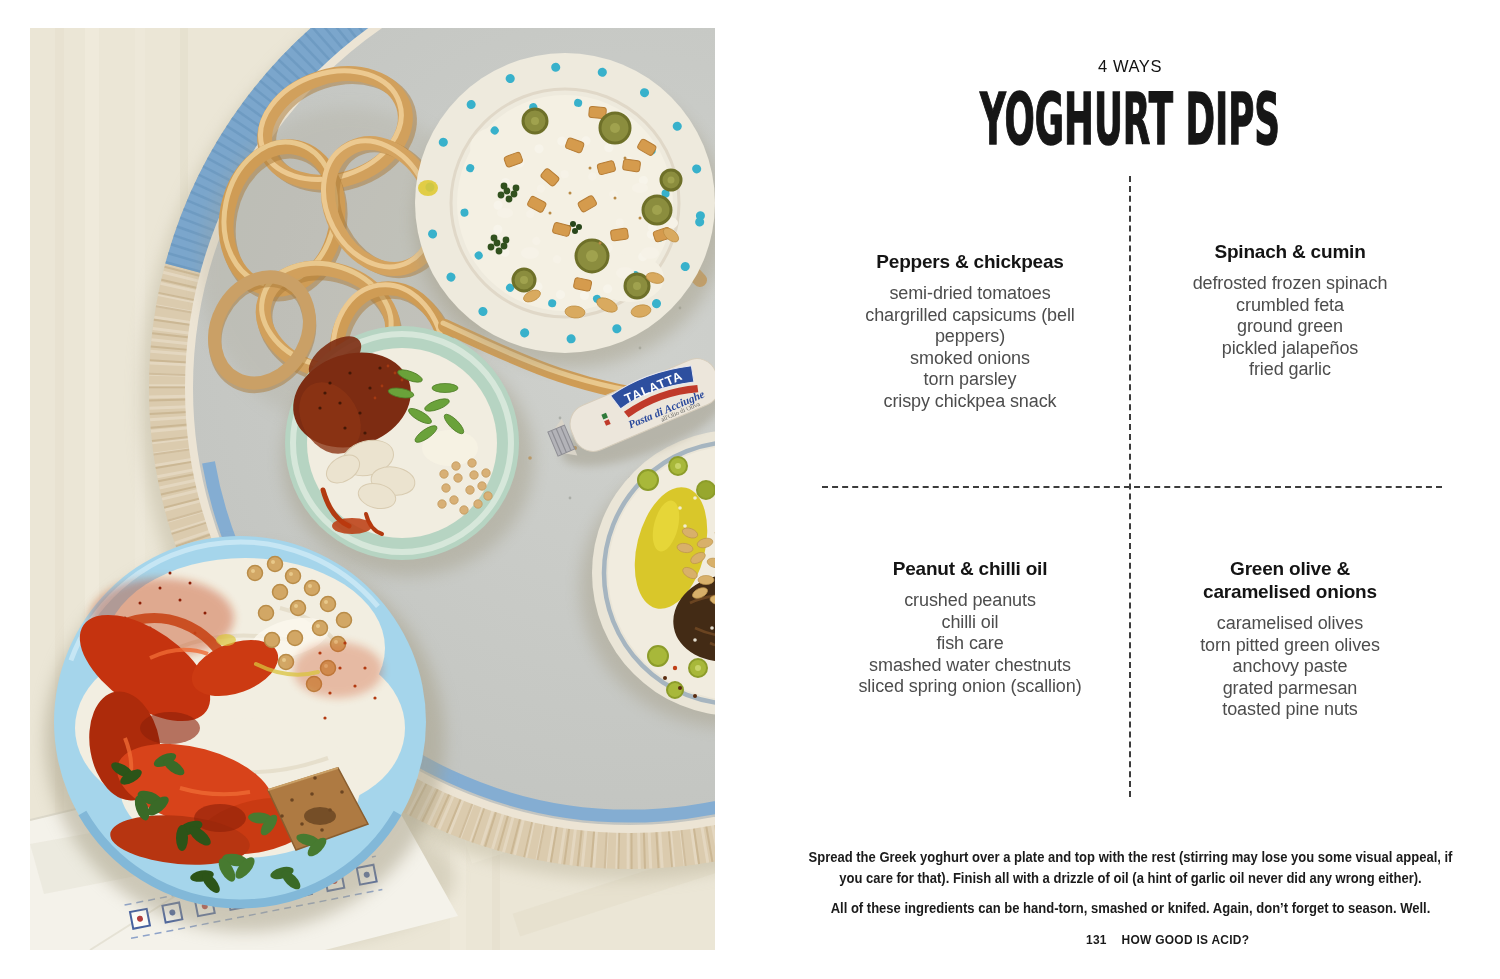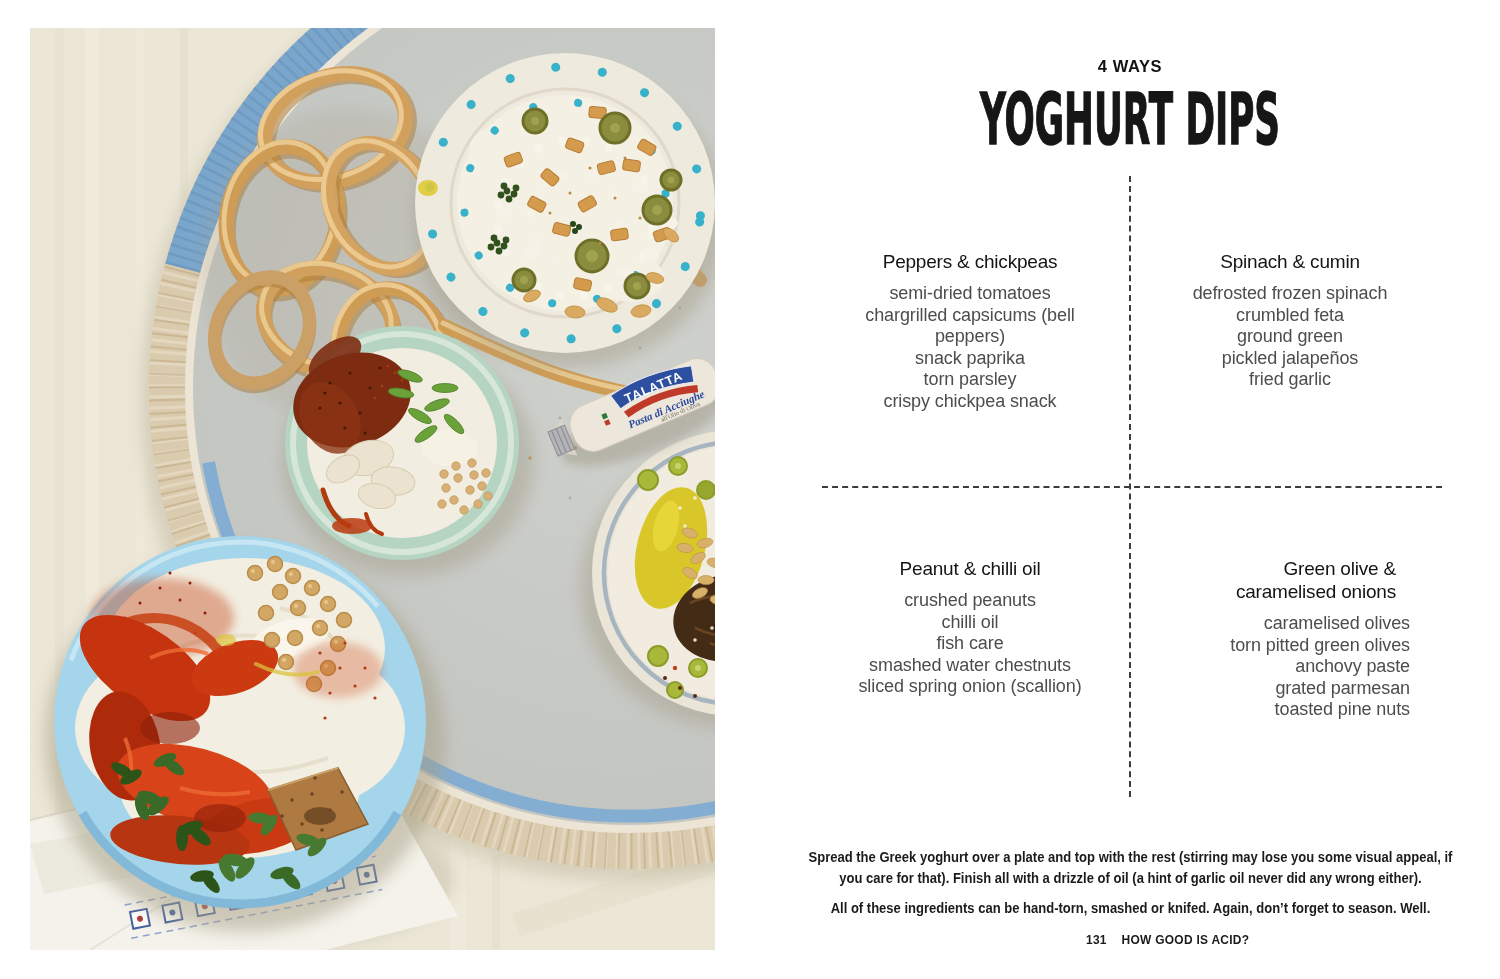--- a/index.html
+++ b/index.html
@@ -5,34 +5,34 @@
   * { margin:0; padding:0; box-sizing:border-box; }
   html,body { width:1500px; height:979px; background:#ffffff; overflow:hidden;
               font-family:"Liberation Sans", sans-serif; }
   .page { position:relative; width:1500px; height:979px; background:#ffffff; }
 
   
   .photo-wrap { position:absolute; left:30px; top:28px; width:685px; height:922px; }
 
   
   .kicker { position:absolute; left:820px; top:57px; width:620px; text-align:center;
-            font-size:16.5px; font-weight:bold; letter-spacing:.6px; color:#121212; }
+            font-size:16.5px; font-weight:normal; letter-spacing:.6px; color:#121212; }
   .title-svg { position:absolute; left:820px; top:80px; }
 
   .v-divider { position:absolute; left:1129px; top:176px; height:621px; width:0;
                border-left:2px dashed #3c3c3c; }
   .h-divider { position:absolute; left:822px; top:486px; width:620px; height:0;
                border-top:2px dashed #3c3c3c; }
 
   .quadrant { position:absolute; width:240px; text-align:center; }
   .q1 { left:850px; top:250px; }
-  .q2 { left:1170px; top:250px; }
+  .q2 { left:1170px; top:240px; }
   .q3 { left:850px; top:557px; }
-  .q4 { left:1170px; top:557px;text-align:right; }
-  .q-heading { font-size:19px; font-weight:normal; color:#141414; line-height:23px;
+  .q4 { left:1170px; top:557px; }
+  .q-heading { font-size:19px; font-weight:bold; color:#141414; line-height:23px;
                letter-spacing:-.2px; max-width:212px; margin:0 auto 10px; }
   .q-items { list-style:none; }
   .q-items li { font-size:18px; color:#4d4d4d; line-height:21.5px; letter-spacing:-.1px; }
 
   .instructions { position:absolute; left:758px; top:846px; width:745px; text-align:center;
                   transform:scaleX(.868); transform-origin:50% 0;
                   font-size:15px; font-weight:bold; color:#1b1b1b; line-height:21px; }
   .instructions p + p { margin-top:9px; }
 
   .footer { position:absolute; left:1086px; top:932px; display:flex; gap:16px;
@@ -581,21 +581,21 @@
   </svg>
 
   <div class="v-divider"></div>
   <div class="h-divider"></div>
 
   <div class="quadrant q1">
     <div class="q-heading">Peppers &amp; chickpeas</div>
     <ul class="q-items">
       <li>semi-dried tomatoes</li>
       <li>chargrilled capsicums (bell peppers)</li>
-      <li>snack paprika</li>
+      <li>smoked onions</li>
       <li>torn parsley</li>
       <li>crispy chickpea snack</li>
     </ul>
   </div>
 
   <div class="quadrant q2">
     <div class="q-heading">Spinach &amp; cumin</div>
     <ul class="q-items">
       <li>defrosted frozen spinach</li>
       <li>crumbled feta</li>

